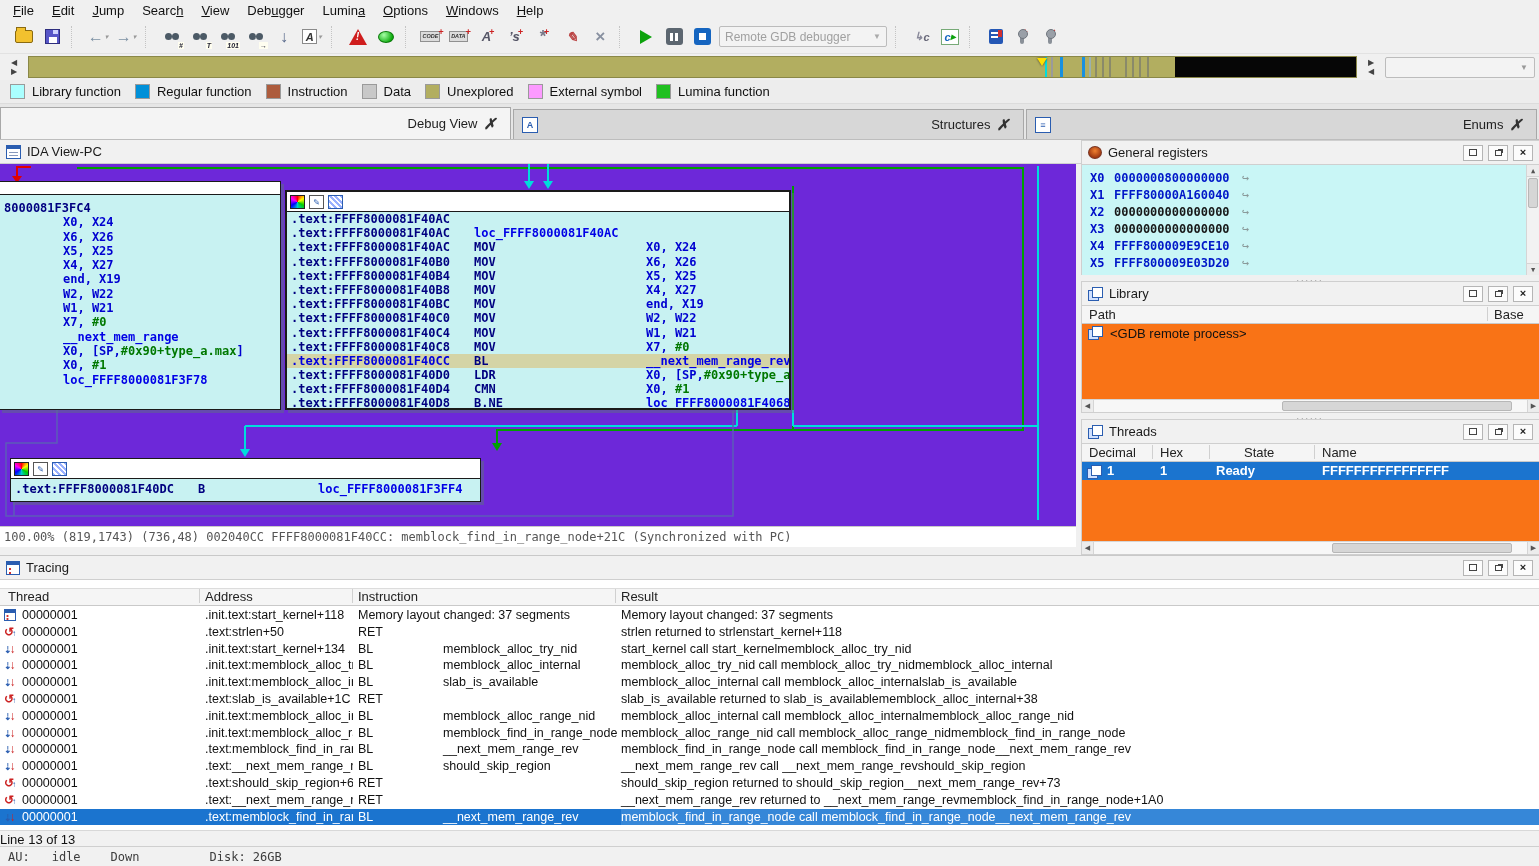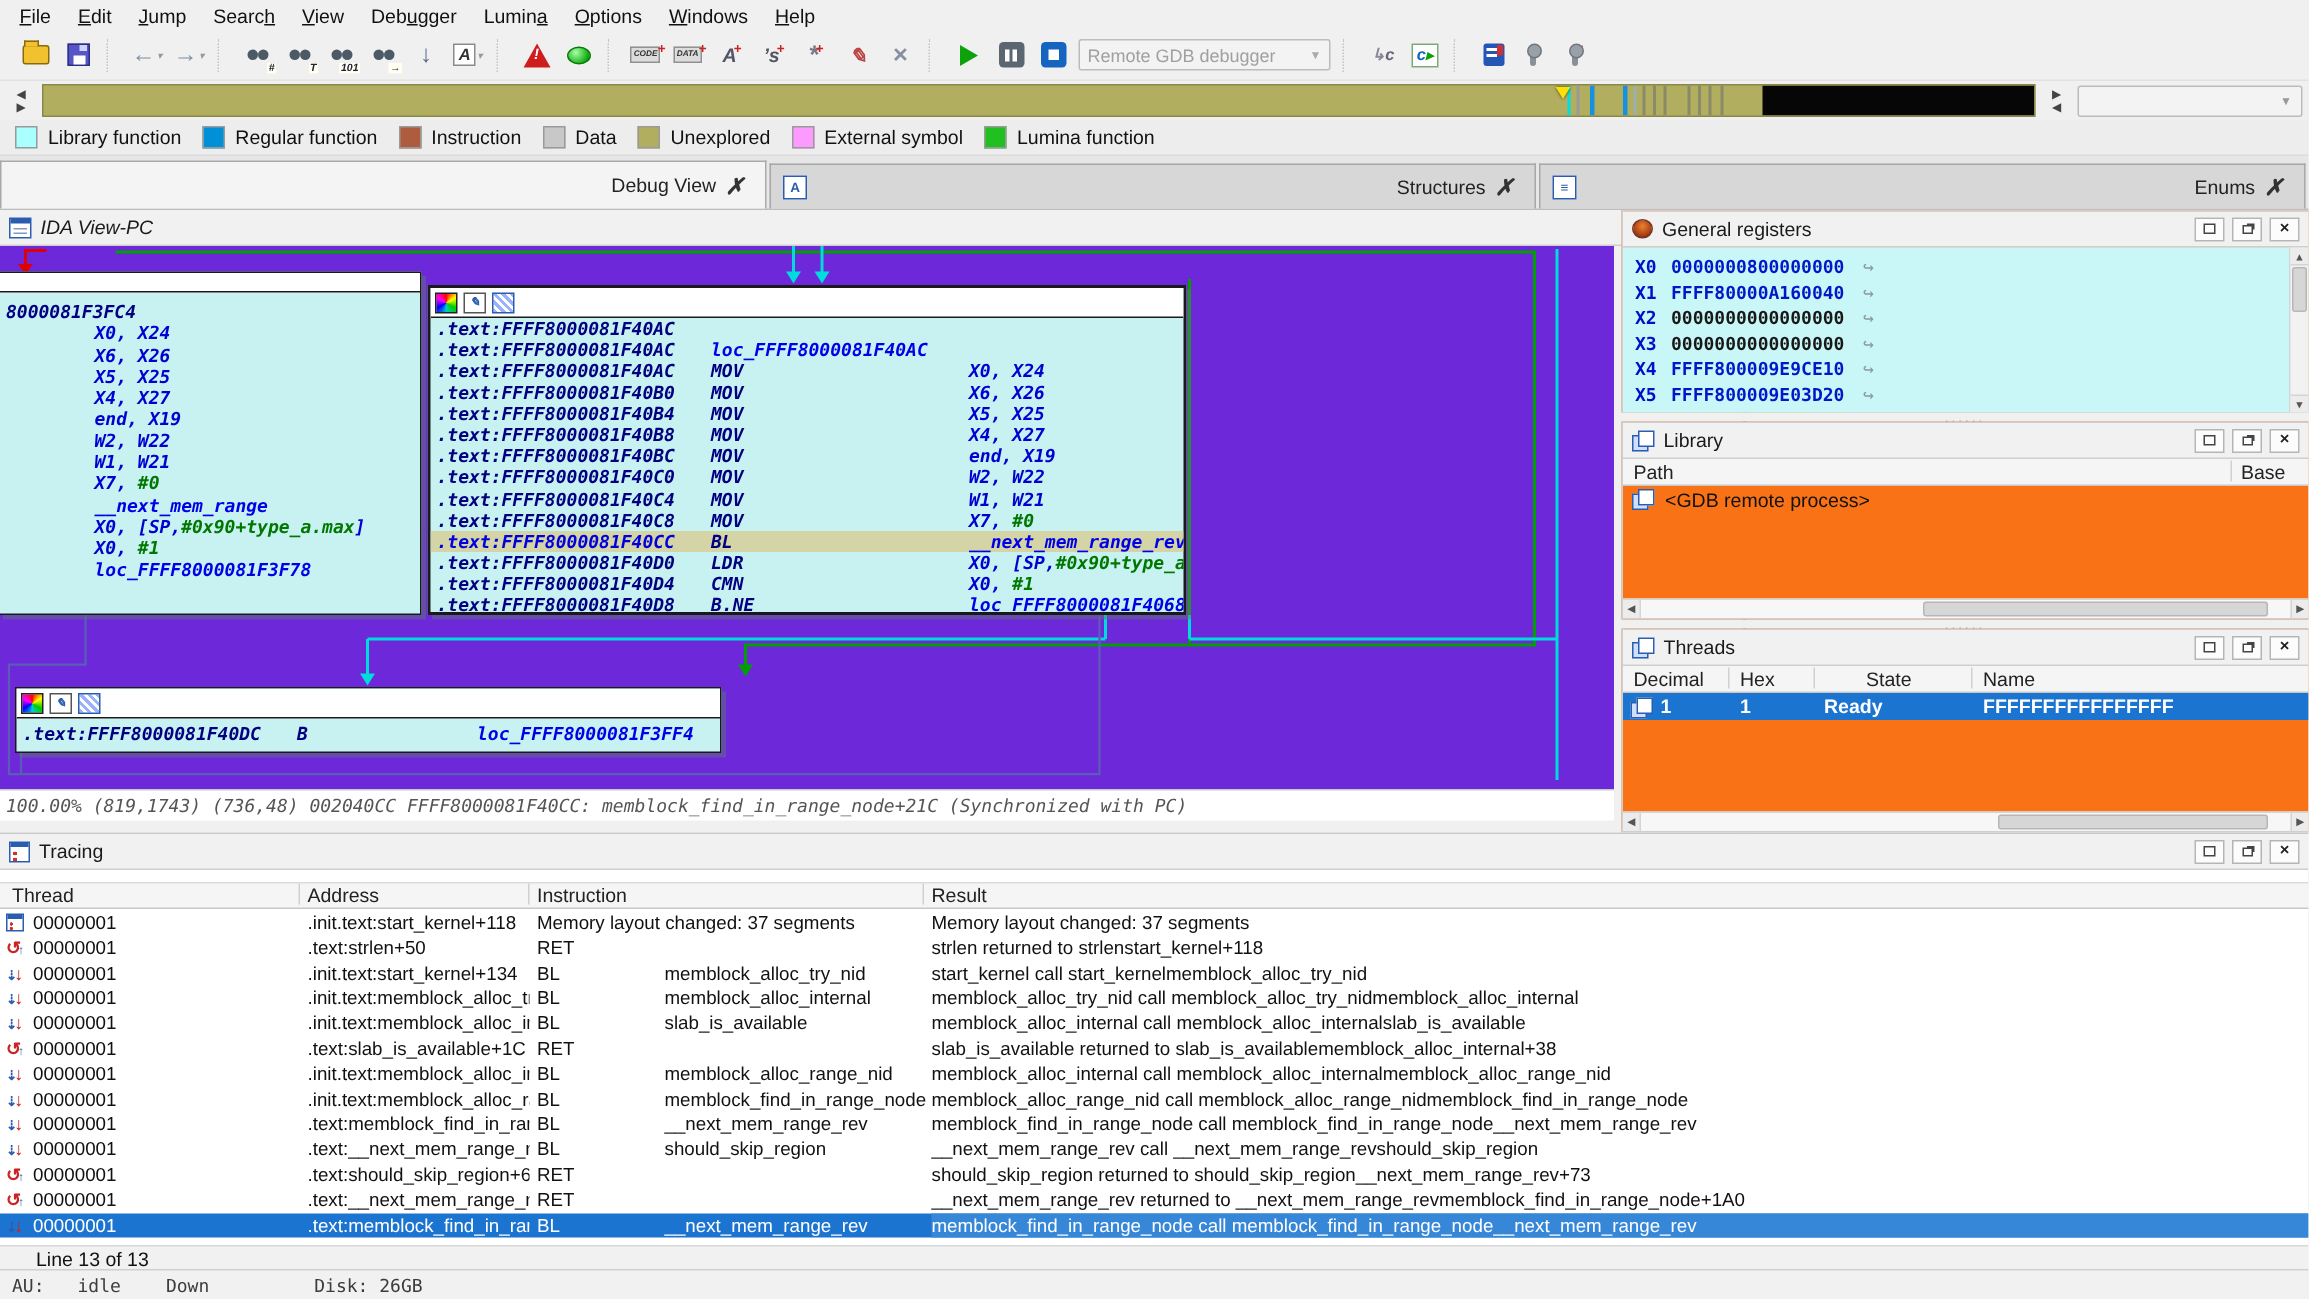--- a/index.html
+++ b/index.html
@@ -116,21 +116,21 @@
   .wins2-icon { width:15px; height:14px; position:relative; }
   .wins2-icon::before { content:""; position:absolute; left:0; bottom:0; width:9px; height:9px; border:1px solid #2a5db0; background:#cfe0ff; }
   .wins2-icon::after { content:""; position:absolute; right:0; top:0; width:9px; height:9px; border:1px solid #2a5db0; background:#fff; }
   .trace-icon { width:14px; height:14px; border:1px solid #2a5db0;
     background: linear-gradient(#2a5db0 0 3px, rgba(0,0,0,0) 3px),
       radial-gradient(circle at 3px 7px, #d03030 1.2px, rgba(0,0,0,0) 1.4px),
       radial-gradient(circle at 3px 11px, #d03030 1.2px, rgba(0,0,0,0) 1.4px), #fff; }
 
   
   .mainrow { position:absolute; left:0; top:140px; width:100%; height:415px; }
-  .idaview { position:absolute; left:0; top:0; width:1164px; height:415px; background:#f0f0f0; border-right:2px solid #8b5cf6;font-style:italic;}
+  .idaview { position:absolute; left:0; top:0; width:1164px; height:415px; background:#f0f0f0; border-right:2px solid #8b5cf6;}
   .graph { position:absolute; left:0; top:24px; width:1076px; height:362px; background:#6d28d9; overflow:hidden; }
   .graph svg { position:absolute; left:0; top:0; }
   .gstatus { position:absolute; left:0; top:386px; width:1076px; height:21px; background:#fff;
     border-top:1px solid #c9c9c9; font-family:"DejaVu Sans Mono", monospace; font-size:12px;
     color:#555; display:flex; align-items:center; padding-left:4px; white-space:nowrap; overflow:hidden;}
 
   
   .gnode { position:absolute; border:1px solid #1a1a1a; background:#c8f2f2;
     box-shadow:3px 3px 0 rgba(90,120,120,.45); font-family:"DejaVu Sans Mono", monospace;
     font-weight:bold; font-size:12px; overflow:hidden; }
@@ -198,21 +198,21 @@
   .t-instr { left:358px; } .t-target { left:443px; } .t-result { left:621px; }
   .icon-call { color:#c22; font-weight:bold; font-size:12px; }
   .icon-call::before { content:"⇣"; color:#2a5db0; font-size:9px; margin-right:-2px; }
   .icon-ret { color:#c22; font-weight:bold; font-size:12px; }
   .icon-ret::after { content:"↑"; color:#2a5db0; font-size:8px; margin-left:-2px; }
   .row-trace-icon { display:inline-block; width:12px; height:12px; margin-top:2px; border:1px solid #2a5db0;
     background: linear-gradient(#2a5db0 0 3px, rgba(0,0,0,0) 3px),
       radial-gradient(circle at 2.5px 6px, #d03030 1px, rgba(0,0,0,0) 1.2px),
       radial-gradient(circle at 2.5px 9px, #d03030 1px, rgba(0,0,0,0) 1.2px), #fff; }
   .tr-footer { position:absolute; left:0; top:274px; width:100%; height:17px; background:#f1f1f1;
-    border-top:1px solid #d8d8d8; font-size:13px; color:#111; padding-left:24px; display:flex; align-items:center;}
+    border-top:1px solid #d8d8d8; font-size:13px; color:#111; padding-left:0; display:flex; align-items:center;}
 
   
   .statusbar { position:absolute; left:0; top:846px; width:100%; height:20px; background:#f1f1f1;
     border-top:1px solid #cfcfcf; font-family:"DejaVu Sans Mono", monospace; font-size:12px; color:#3c3c3c;
     display:flex; align-items:center; }
   .statusbar span { display:inline-block; }
 </style>
 </head>
 <body>
 

